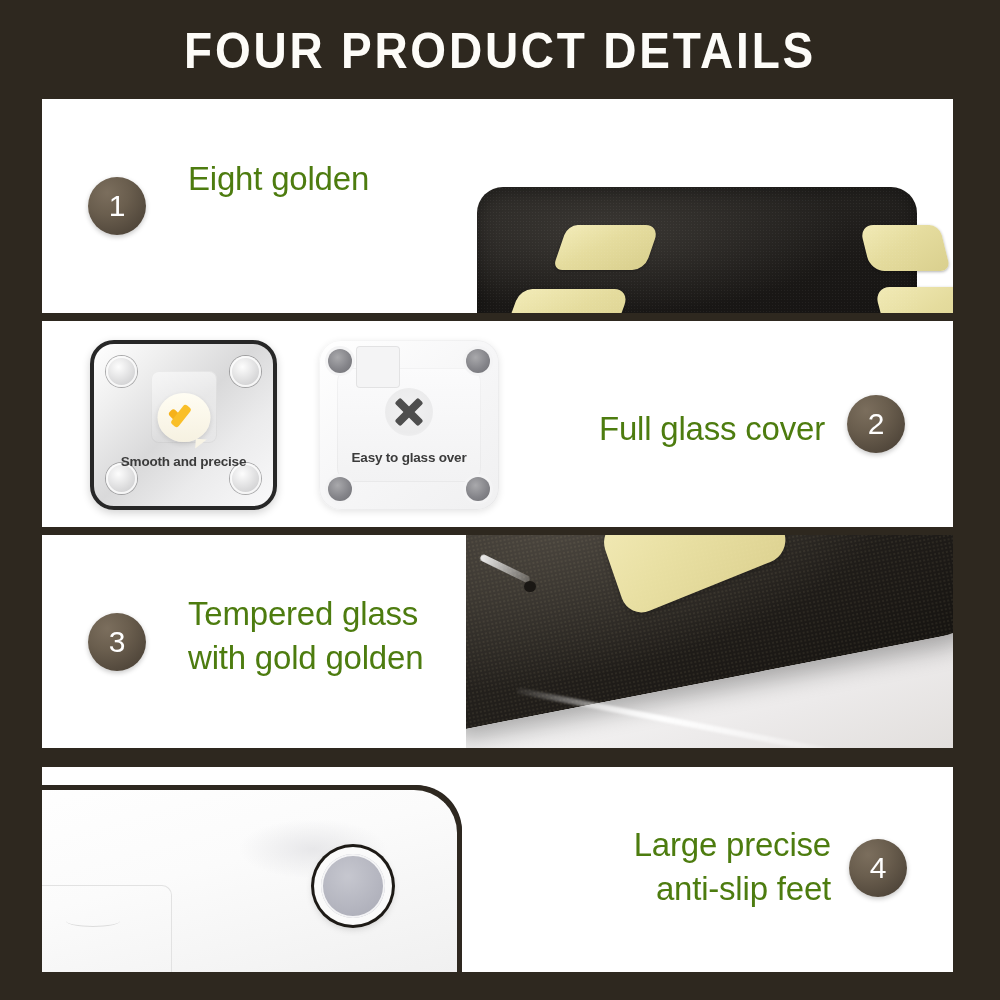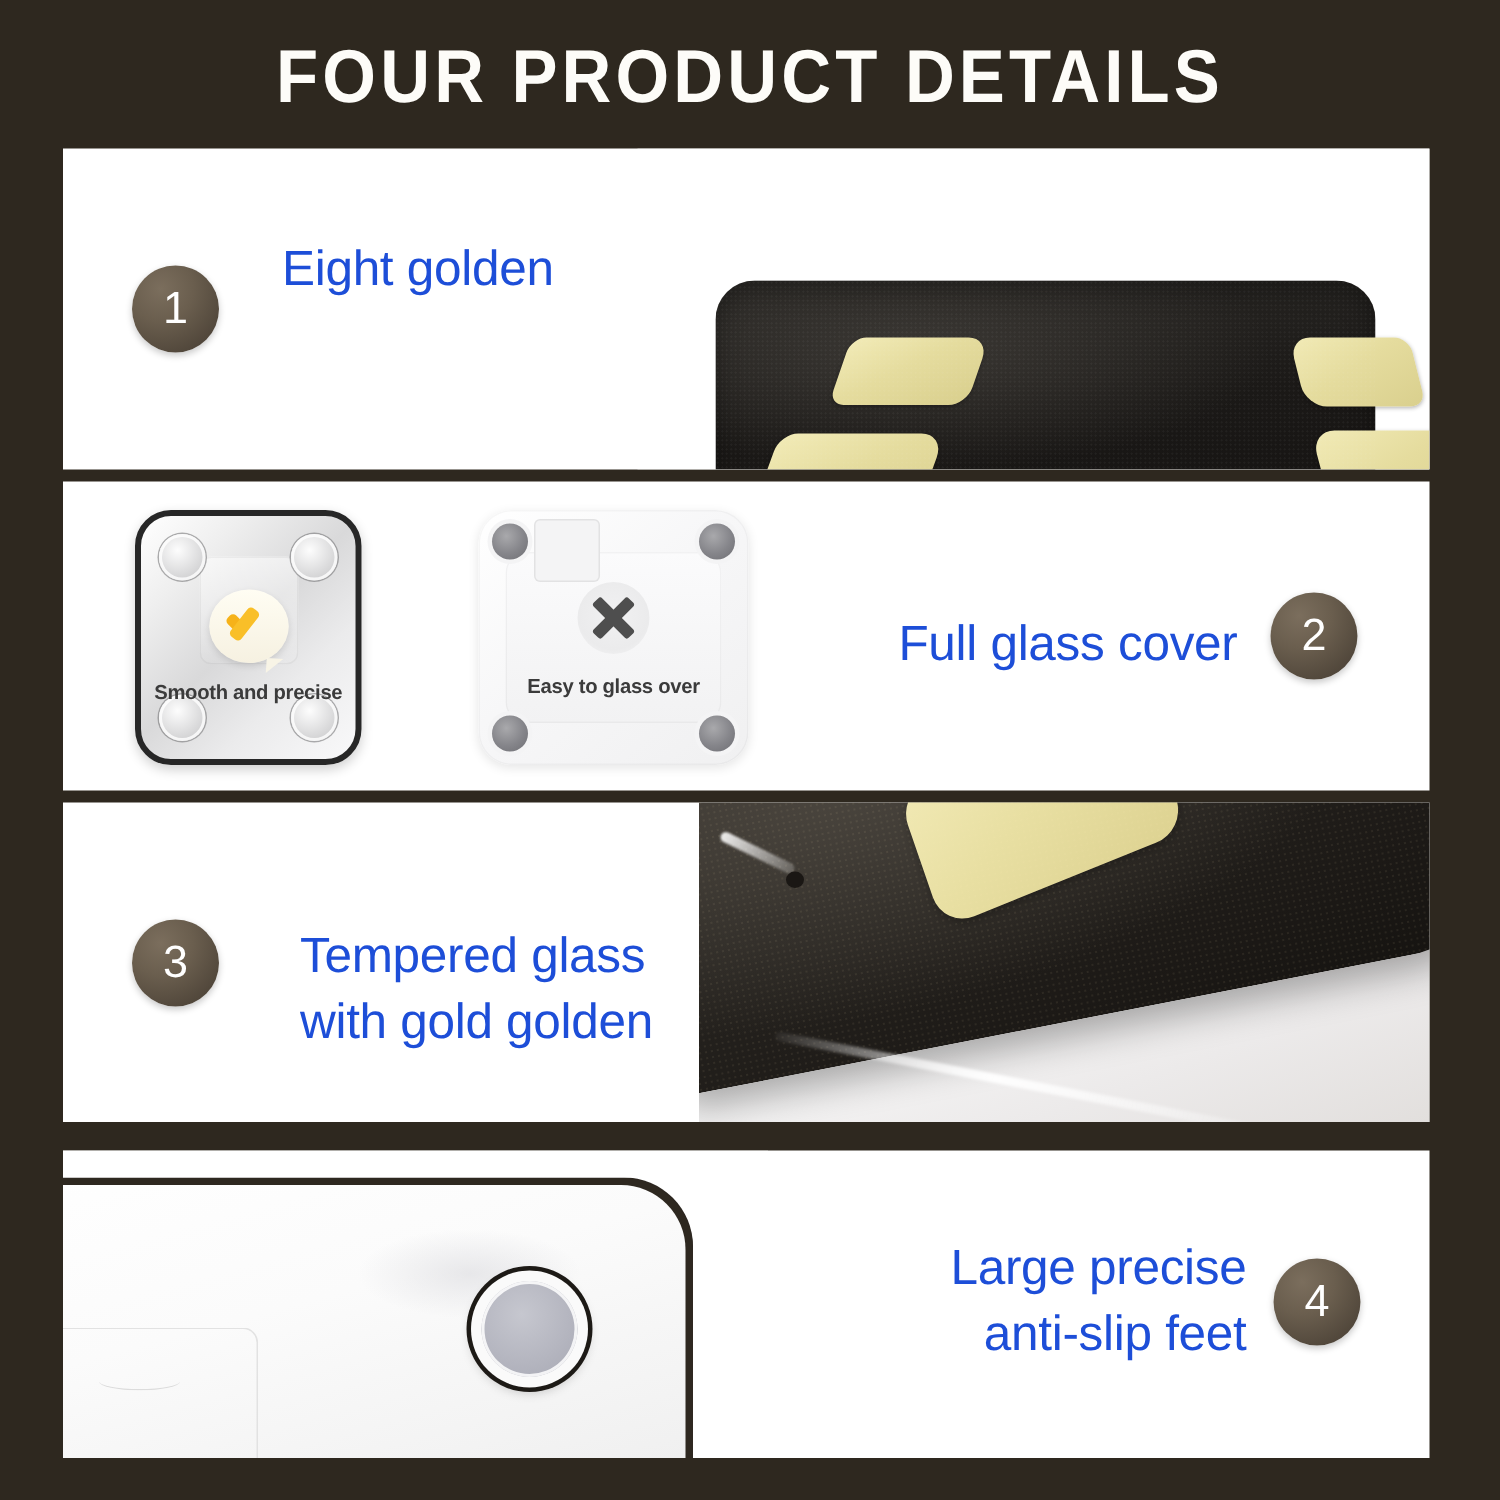--- a/index.html
+++ b/index.html
@@ -42,21 +42,21 @@
     color:#fff;
     display:flex; align-items:center; justify-content:center;
     font-size:30px; font-weight:500;
     box-shadow:0 2px 5px rgba(0,0,0,.22);
     font-family:"Liberation Sans", sans-serif;
   }
 
   
   .caption{
     position:absolute;
-    color:#1d4ed8;
+    color:#4d7c0f;
     font-size:33px;
     line-height:1.33;
     font-weight:400;
     letter-spacing:-0.2px;
     font-family:"Liberation Sans", sans-serif;
   }
   .caption .l{ display:block; white-space:nowrap; }
 
   
   .p1-badge{ left:46px; top:78px; }
@@ -97,21 +97,21 @@
     transform:skewX(-20deg); }
   .pad-br{ left:405px; top:100px; width:95px; height:62px;
     border-radius:16px 12px 12px 16px;
     transform:skewX(15deg); }
 
   
   .p2-badge{ right:48px; top:74px; }
   .p2-caption{ right:128px; top:86px; text-align:right; }
 
   .scale-a{
-    position:absolute; left:48px; top:19px; width:151px; height:170px;
+    position:absolute; left:48px; top:19px; width:187px; height:170px;
     border-radius:24px;
     background:
       linear-gradient(135deg,#ffffff 0%,#efefef 22%,#d9d9da 48%,#ebebec 70%,#f9f9fa 100%);
     border:4px solid #272727;
     box-shadow:0 3px 8px rgba(0,0,0,.18);
   }
   .scale-a .plate{
     position:absolute; left:50%; top:27px; transform:translateX(-50%);
     width:66px; height:72px; border-radius:8px;
     background:linear-gradient(180deg,rgba(255,255,255,.55),rgba(255,255,255,.05));
@@ -190,21 +190,21 @@
   .xmark{ position:absolute; left:50%; top:50%; width:34px; height:34px; transform:translate(-50%,-50%); }
   .xmark::before,.xmark::after{
     content:""; position:absolute; left:50%; top:50%;
     width:33px; height:8px; background:#4e4e4e; border-radius:2px;
   }
   .xmark::before{ transform:translate(-50%,-50%) rotate(45deg); }
   .xmark::after{  transform:translate(-50%,-50%) rotate(-45deg); }
 
   
   .p3-badge{ left:46px; top:78px; }
-  .p3-caption{ left:158px; top:57px;margin-top:23px; }
+  .p3-caption{ left:146px; top:57px; }
 
   .p3-img{ position:absolute; right:0; top:0; width:487px; height:213px; overflow:hidden; }
   .p3-bg{
     position:absolute; inset:0;
     background:linear-gradient(160deg,#ffffff 0%,#fafafa 40%,#eceaea 75%,#e2dfdd 100%);
   }
   .p3-glass{
     position:absolute; left:-40px; top:-95px; width:560px; height:240px;
     background:
       radial-gradient(ellipse at 25% 25%, #4a453e 0%, rgba(35,32,28,0) 60%),

